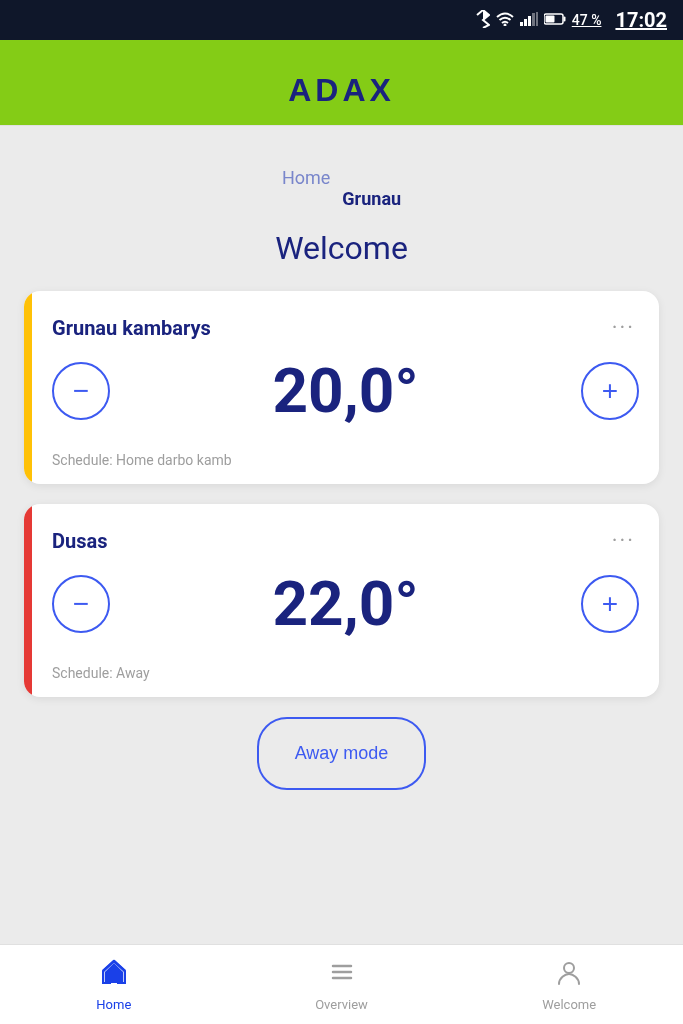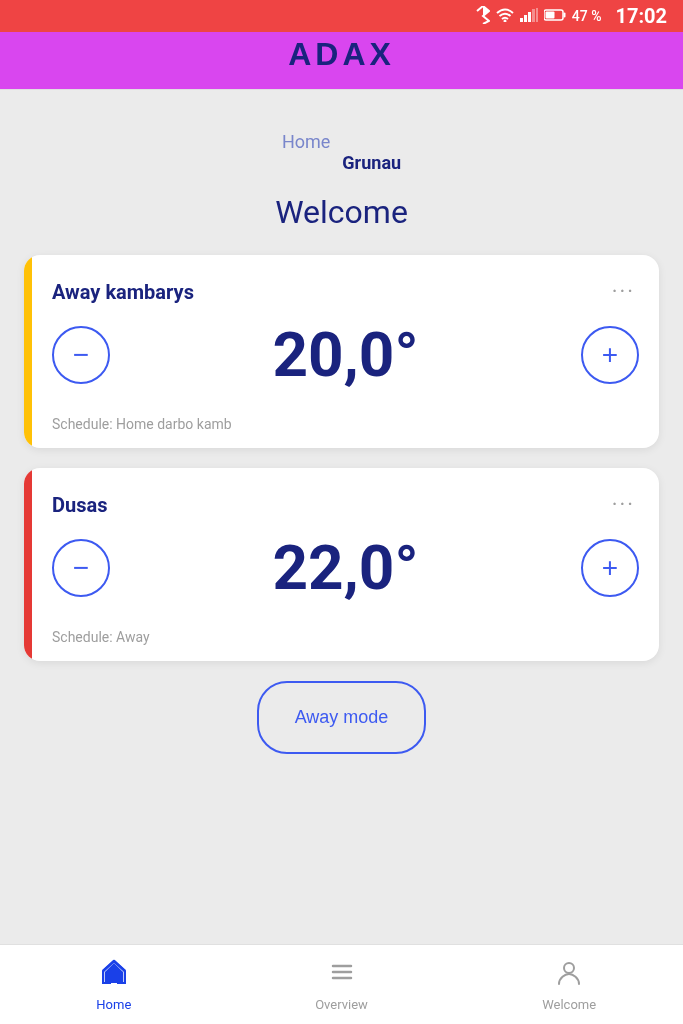--- a/index.html
+++ b/index.html
@@ -9,49 +9,50 @@
       height: 1024px;
       font-family: 'Roboto', Arial, sans-serif;
       background: #f0f0f0;
       overflow: hidden;
       display: flex;
       flex-direction: column;
     }
 
     
     .status-bar {
-      background: #ef4444;
+      background: #0f172a;
       color: white;
       display: flex;
       justify-content: flex-end;
       align-items: center;
       padding: 6px 16px;
-      height: 32px;
+      height: 40px;
       gap: 8px;
       font-size: 14px;
       font-weight: 500;
+      text-decoration: underline;
     }
     .status-bar .icons {
       display: flex;
       align-items: center;
       gap: 6px;
     }
     .status-time {
       font-size: 20px;
       font-weight: bold;
       margin-left: 8px;
     }
 
     
     .app-header {
-      background: #d946ef;
+      background: #84cc16;
       display: flex;
       justify-content: center;
       align-items: center;
-      padding: 4px 0 16px;
+      padding: 32px 0 16px;
       border-bottom: 1px solid #e0e0e0;
     }
     .app-logo {
       font-size: 32px;
       font-weight: 900;
       color: #1a237e;
       letter-spacing: 4px;
       font-family: Arial Black, Arial, sans-serif;
     }
 
@@ -284,21 +285,21 @@
     <span class="breadcrumb-home">Home</span>
     <span class="breadcrumb-current">Grunau</span>
   </div>
 
   <div class="welcome-title">Welcome</div>
 
   <div class="device-card">
     <div class="card-accent accent-yellow"></div>
     <div class="card-body">
       <div class="card-header-row">
-        <span class="card-title">Away kambarys</span>
+        <span class="card-title">Grunau kambarys</span>
         <span class="card-menu-btn">···</span>
       </div>
       <div class="card-controls">
         <button class="control-btn">−</button>
         <span class="temp-display">20,0°</span>
         <button class="control-btn">+</button>
       </div>
       <div class="card-schedule">Schedule: Home darbo kamb</div>
     </div>
   </div>

